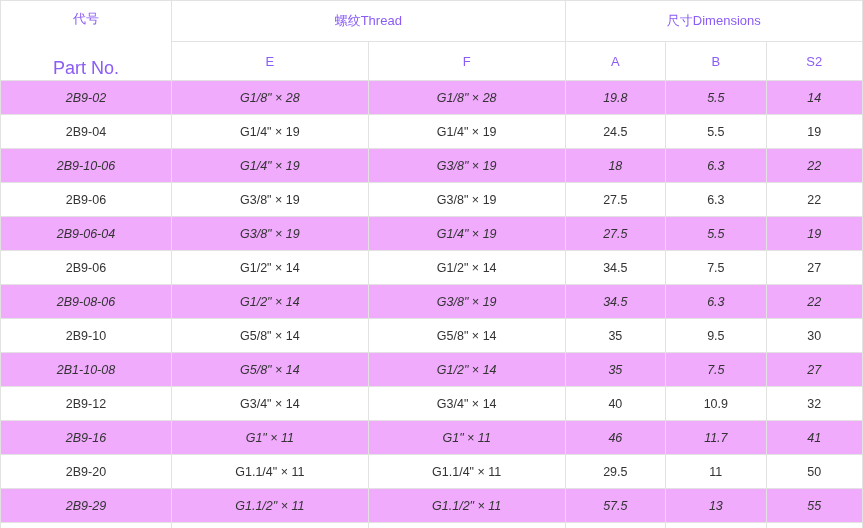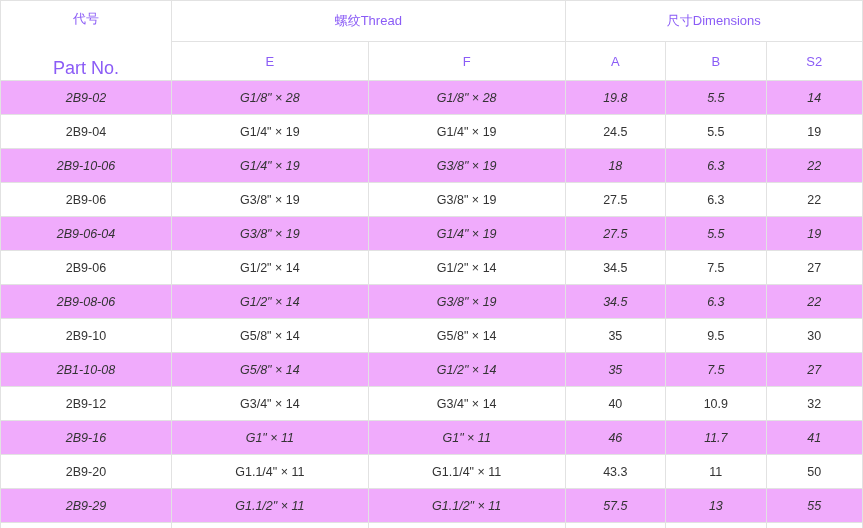--- a/index.html
+++ b/index.html
@@ -169,21 +169,21 @@
         <td class="nowrap">G1" × 11</td>
         <td class="nowrap">G1" × 11</td>
         <td class="nowrap">46</td>
         <td class="nowrap">11.7</td>
         <td class="nowrap">41</td>
       </tr>
       <tr>
         <td class="nowrap">2B9-20</td>
         <td class="nowrap">G1.1/4" × 11</td>
         <td class="nowrap">G1.1/4" × 11</td>
-        <td class="nowrap">43.3</td>
+        <td class="nowrap">29.5</td>
         <td class="nowrap">11</td>
         <td class="nowrap">50</td>
       </tr>
       <tr class="alt">
         <td class="nowrap">2B9-29</td>
         <td class="nowrap">G1.1/2" × 11</td>
         <td class="nowrap">G1.1/2" × 11</td>
         <td class="nowrap">57.5</td>
         <td class="nowrap">13</td>
         <td class="nowrap">55</td>

